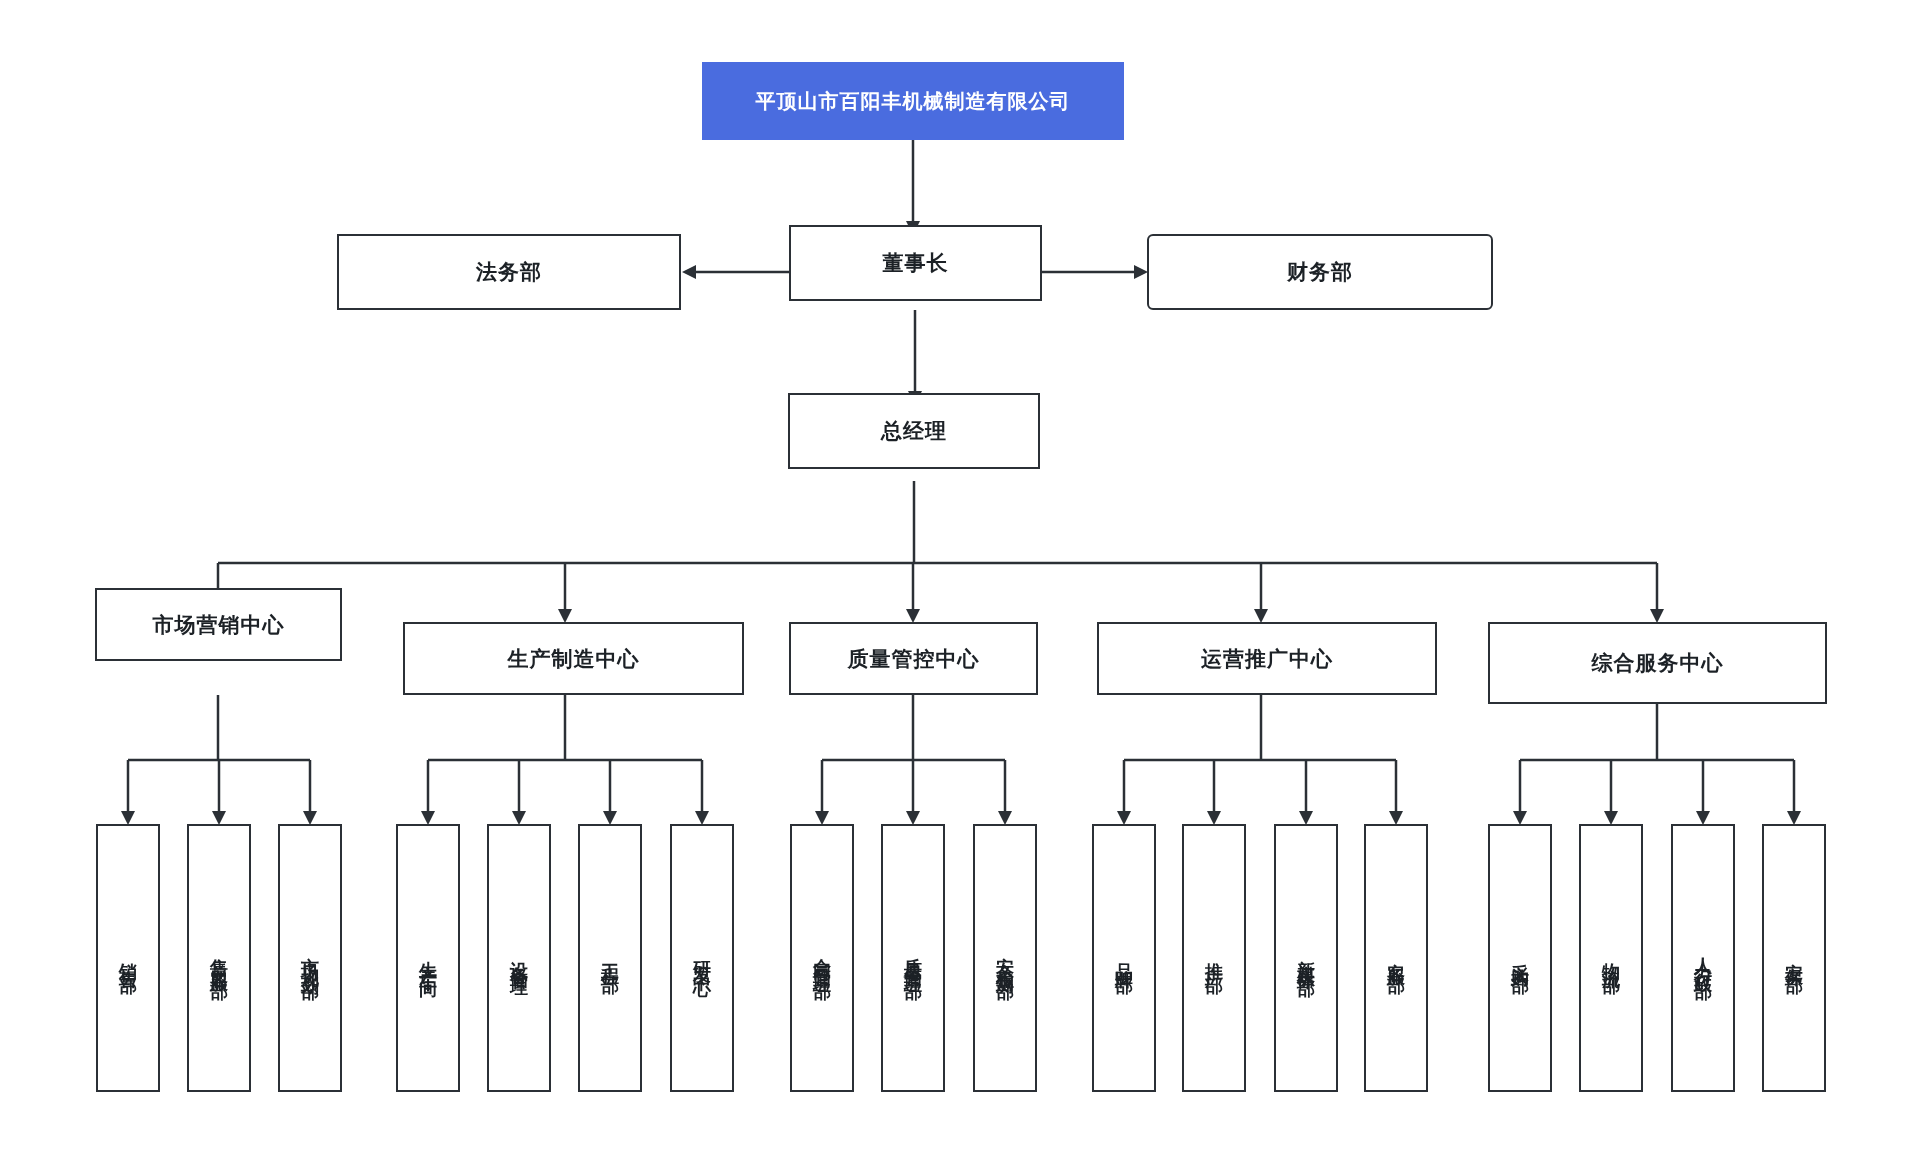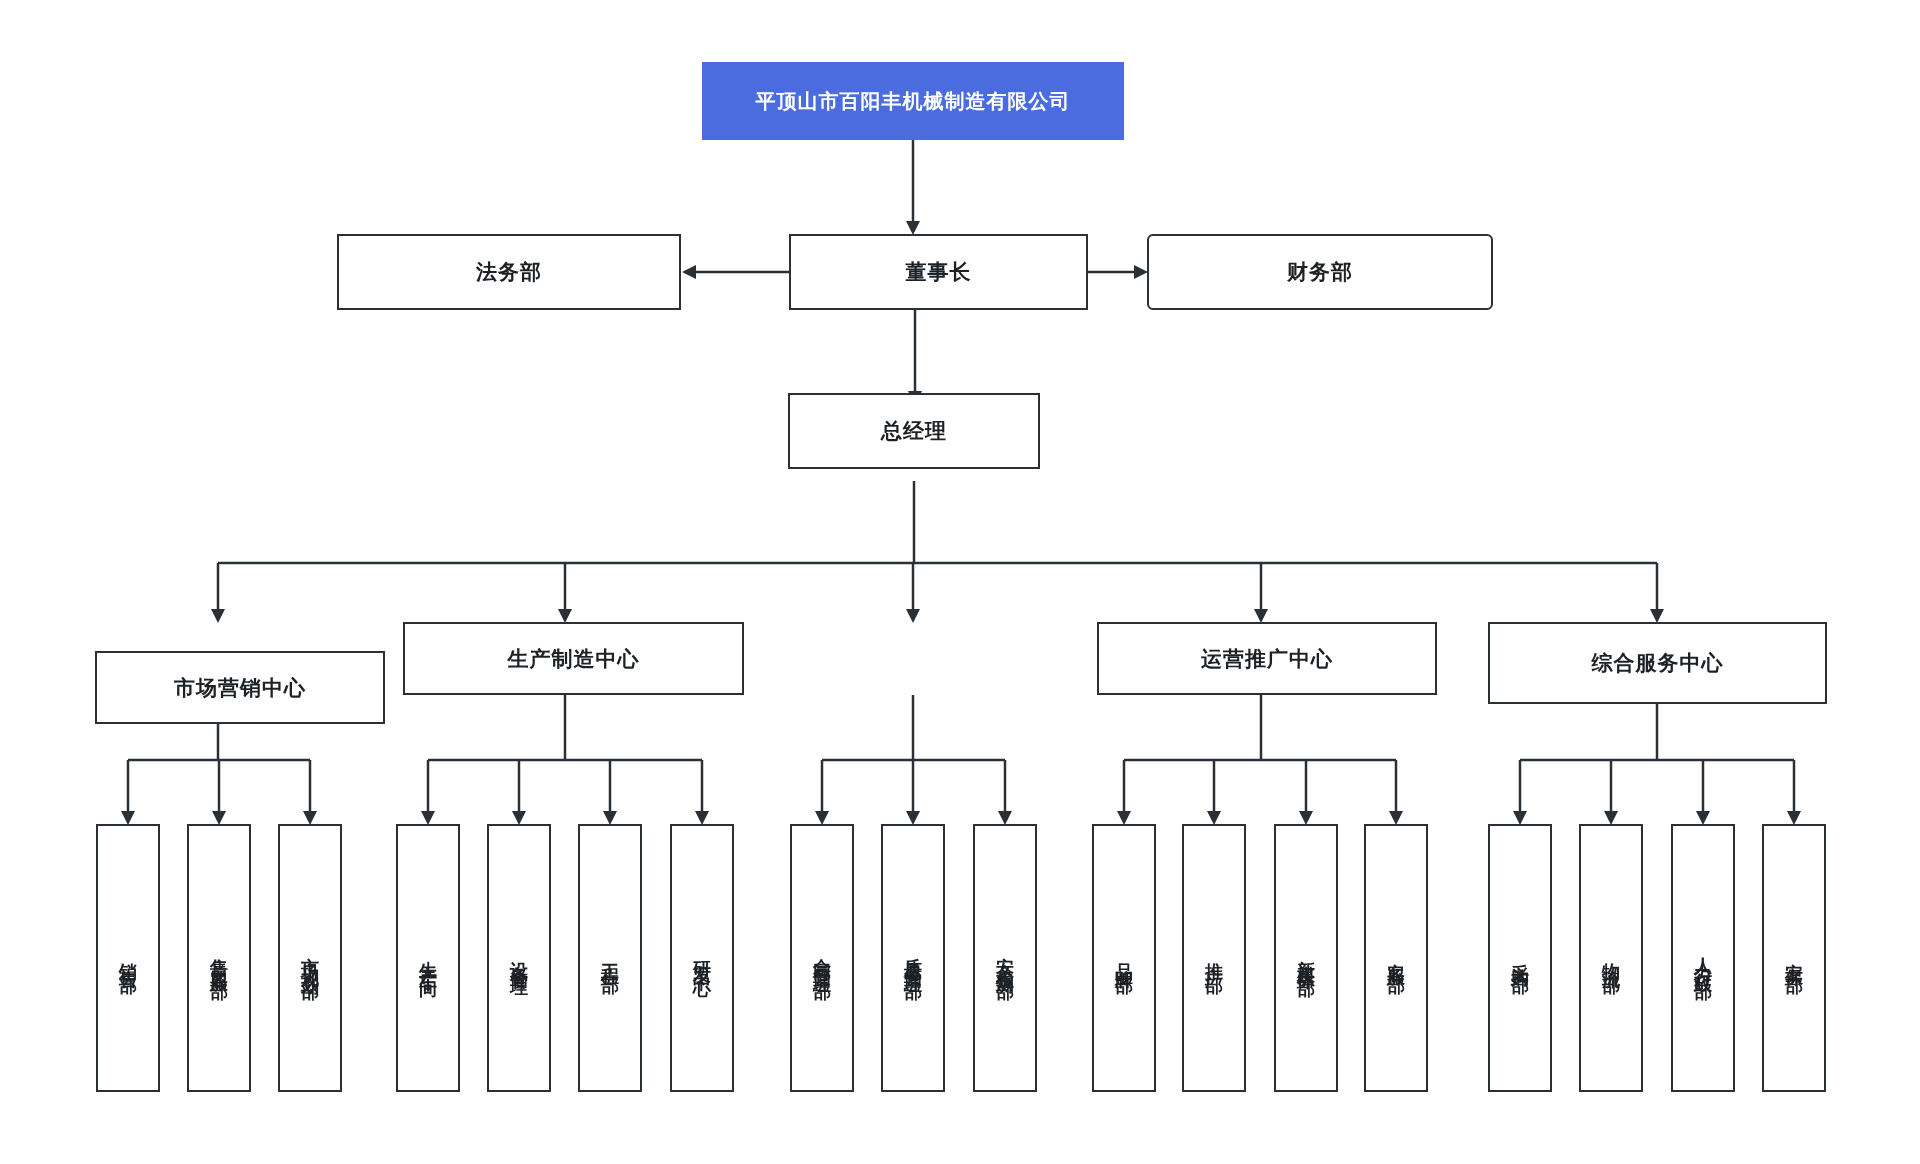--- a/index.html
+++ b/index.html
@@ -171,27 +171,28 @@
       <line x1="1703" y1="760" x2="1703" y2="812"></line>
       <polygon points="1696,811 1710,811 1703,825"></polygon>
       <line x1="1794" y1="760" x2="1794" y2="812"></line>
       <polygon points="1787,811 1801,811 1794,825"></polygon>
     </g>
   </svg>
 
   <div class="h-node" style="left:337px; top:234px; width:344px; height:76px;">法务部</div>
 
   <div class="h-node root-node" style="left:702px; top:62px; width:422px; height:78px;">平顶山市百阳丰机械制造有限公司</div>
-  <div class="h-node" style="left:789px; top:234px; width:299px; height:76px;">董事长</div>
+  <div class="h-node" style="left:789px; top:225px; width:253px; height:76px;">董事长</div>
   <div class="h-node" style="left:1147px; top:234px; width:346px; height:76px;border-radius:6px;">财务部</div>
 
   <div class="h-node" style="left:788px; top:393px; width:252px; height:76px;">总经理</div>
 
-  <div class="h-node" style="left:95px; top:651px; width:290px; height:73px;">市场营销中心</div>
+  <div class="h-node" style="left:95px; top:588px; width:247px; height:73px;">市场营销中心</div>
   <div class="h-node" style="left:395px; top:622px; width:341px; height:73px;margin-left:8px;">生产制造中心</div>
+  <div class="h-node" style="left:789px; top:622px; width:249px; height:73px;">质量管控中心</div>
   <div class="h-node" style="left:1091px; top:622px; width:340px; height:73px;margin-left:6px;">运营推广中心</div>
   <div class="h-node" style="left:1488px; top:622px; width:339px; height:82px;">综合服务中心</div>
 
   <div class="v-node" style="left:96px;">
     <span>销售部</span>
   </div>
   <div class="v-node" style="left:187px;">
     <span>售前客服部</span>
   </div>
   <div class="v-node" style="left:278px;">

